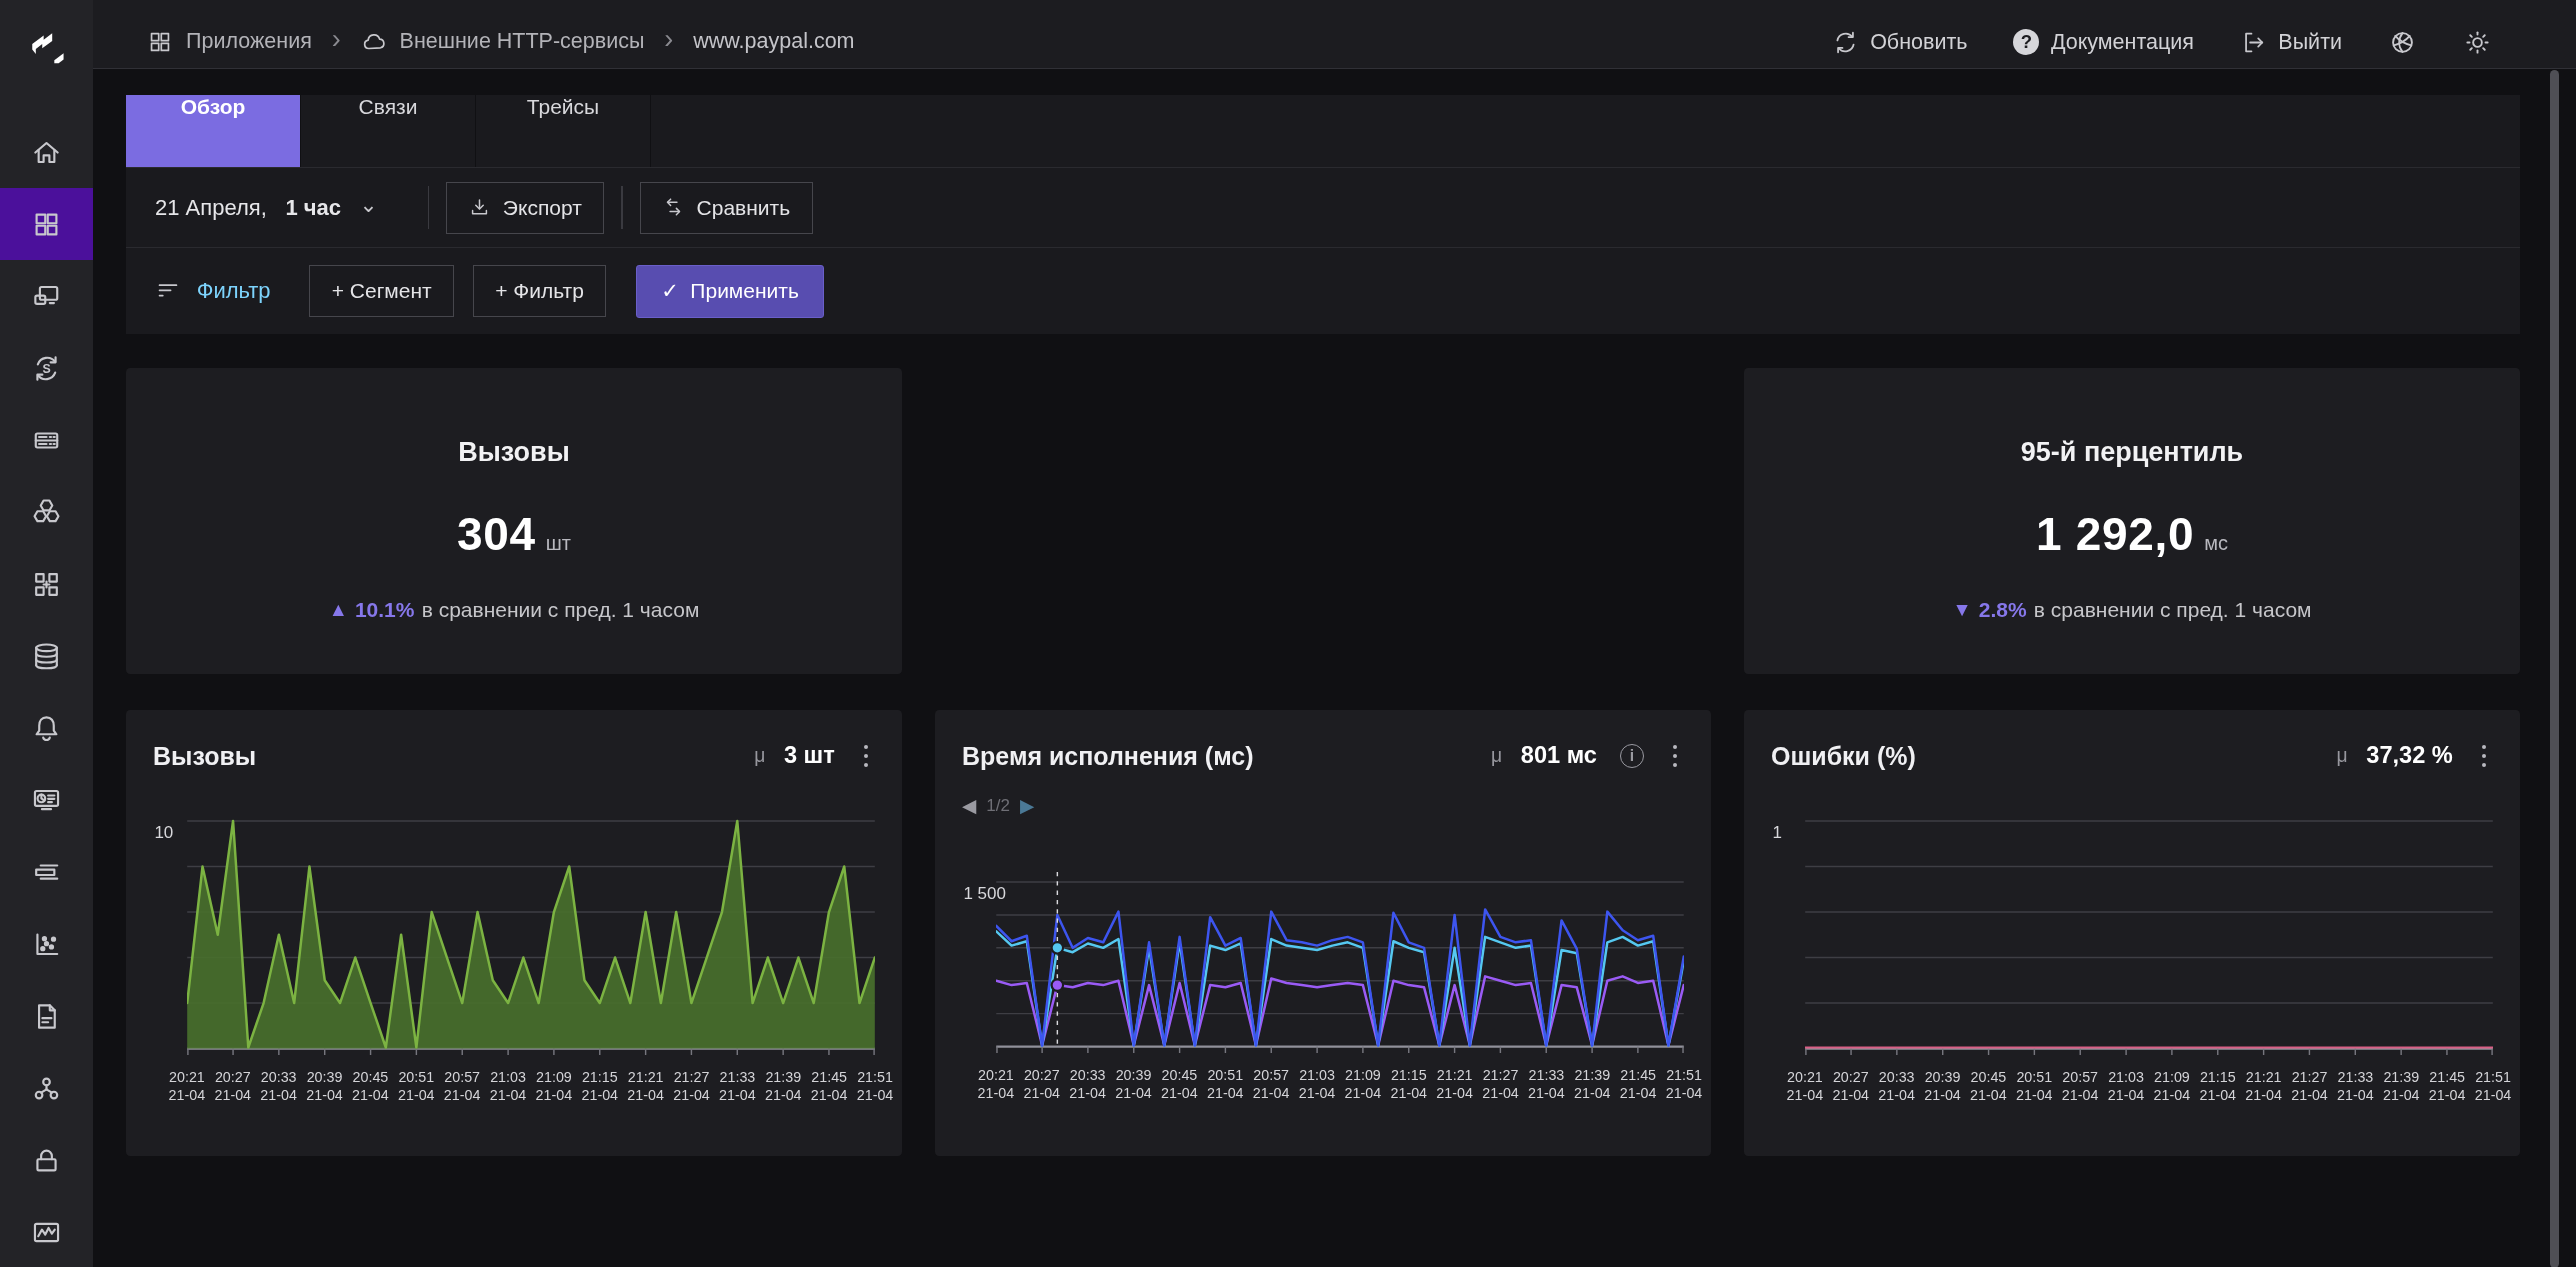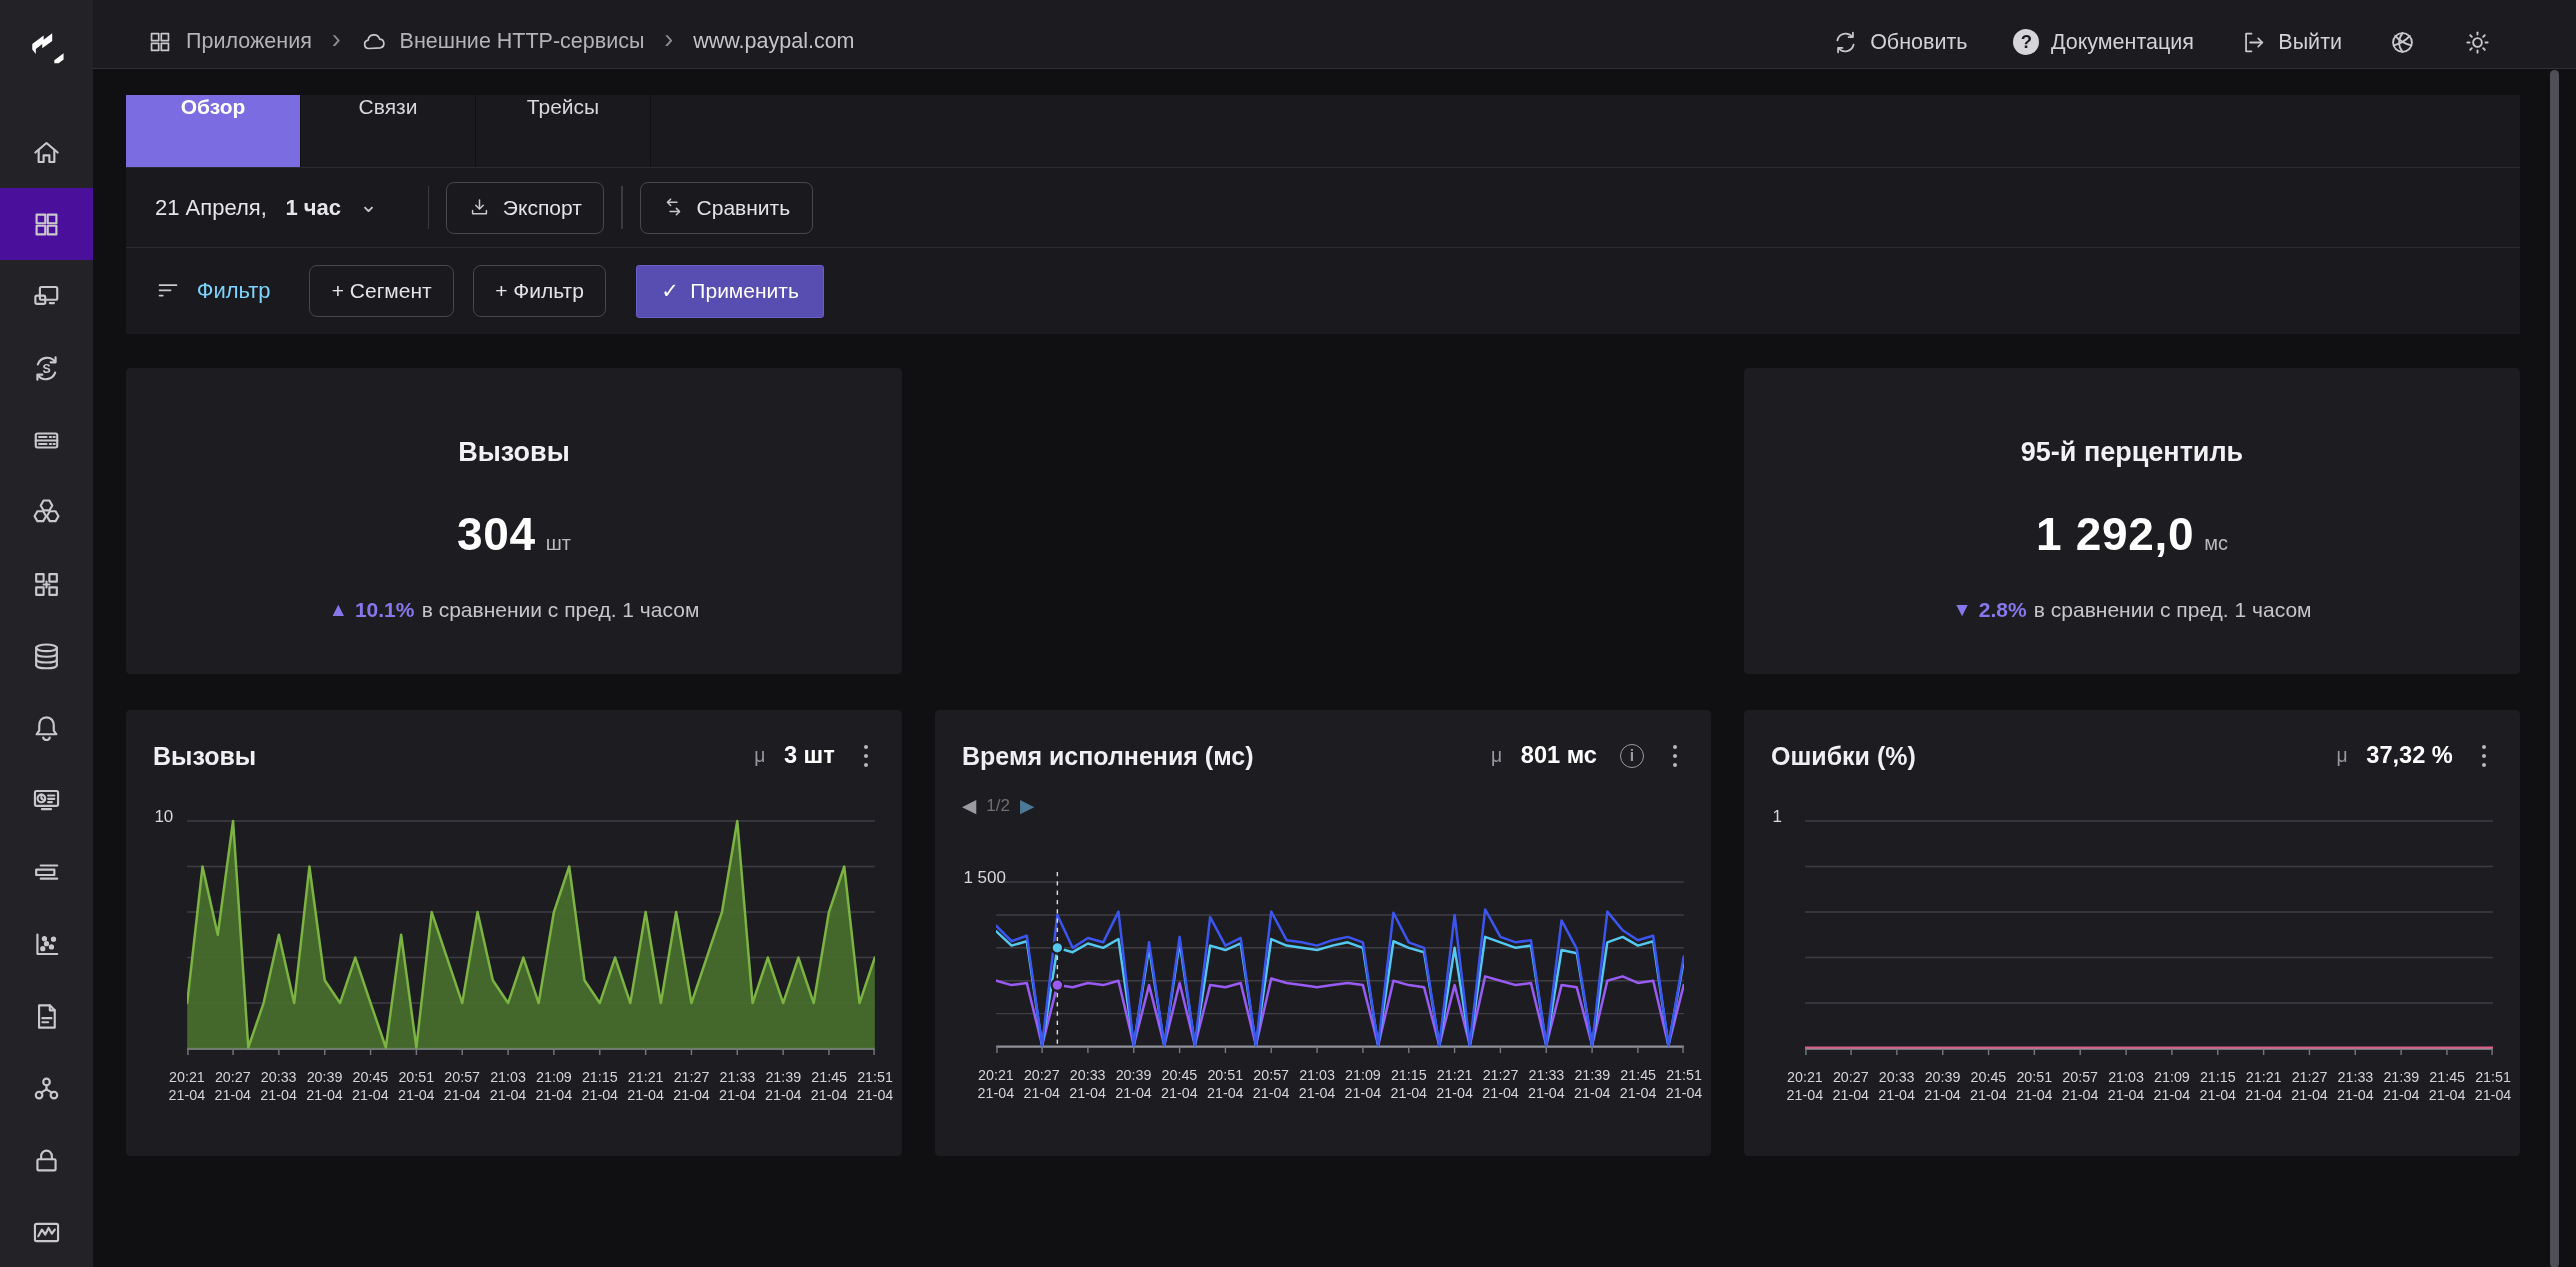--- a/index.html
+++ b/index.html
@@ -36,21 +36,21 @@
   .tab-row { display:flex; height:72px; }
   .tab { width:175px; display:flex; align-items:flex-start; justify-content:center; font-size:21px; color:#d8d8dc; border-right:1.4px solid #101013; cursor:pointer; }
   .tab.active { background:#7b6ce1; color:#ffffff; font-weight:600; }
   .tab-row .tab-fill { flex:1; }
 
   .date-row { height:80px; display:flex; align-items:center; padding:0 29px; border-top:0.7px solid #2a2a2f; }
   .date-picker { display:flex; align-items:center; gap:18.6px; font-size:22px; color:#e6e6e9; cursor:pointer; padding-right:33px; }
   .date-picker .bold { font-weight:700; }
   .chev-down { font-size:21.5px; color:#c9c9ce; transform:translateY(-2.9px); }
   .vdiv { width:1.4px; height:43px; background:#3a3a40; margin:0 17px; }
-  .ctl-btn { height:52px; display:flex; align-items:center; gap:11.4px; padding:0 21.5px; border:0.7px solid #46464c; border-radius:8px; color:#e4e4e7; font-size:21px; cursor:pointer; background:transparent; }
+  .ctl-btn { height:52px; display:flex; align-items:center; gap:11.4px; padding:0 21.5px; border:0.7px solid #46464c; border-radius:0; color:#e4e4e7; font-size:21px; cursor:pointer; background:transparent; }
   .ctl-btn svg { width:23px; height:23px; }
 
   .filter-row { height:87px; display:flex; align-items:center; padding:0 29px; gap:18.6px; border-top:0.7px solid #2a2a2f; }
   .filter-label { display:flex; align-items:center; gap:15.7px; font-size:22px; color:#7dd3fc; margin-right:20px; }
   .filter-label svg { width:26px; height:26px; }
   .apply-btn { height:53px; display:flex; align-items:center; gap:11.4px; padding:0 24px; background:#584db0; border:0.7px solid #6a5fc9; border-radius:2.9px; color:#ffffff; font-size:21px; cursor:pointer; margin-left:11.4px; }
 
   
   .cards-row { width:2394px; display:flex; justify-content:space-between; margin-top:34px; }
   .card { background:#1d1d21; border-radius:4.3px; }
@@ -79,21 +79,21 @@
   .legend-item { display:flex; align-items:center; gap:8.6px; cursor:pointer; }
   .legend-item i { width:13.6px; height:13.6px; border-radius:50%; display:inline-block; }
   .lg-pg { display:flex; align-items:center; gap:10px; }
   .pg-prev { color:#9a9aa1; font-size:18.6px; cursor:pointer; }
   .pg-num { color:#6f6f76; font-size:17px; }
   .pg-next { color:#4b7996; font-size:18.6px; cursor:pointer; }
 
   .plot-row { padding-left:34px; position:relative; }
   .plot-row.no-legend { margin-top:29px; }
   .plot-row.with-legend { margin-top:50px; }
-  .ylabel { position:absolute; left:1.4px; top:0px; font-size:17px; color:#d8d8dc; transform:translateY(-4.3px); }
+  .ylabel { position:absolute; left:1.4px; top:16px; font-size:17px; color:#d8d8dc; transform:translateY(-4.3px); }
   .x-labels { padding-left:34px; margin-top:5.7px; }
   .x-labels .inner { width:688px; display:flex; justify-content:space-between; }
   .xl { width:47px; margin:0 -23.6px; text-align:center; font-size:14.3px; color:#d4d4d8; line-height:1.3; display:flex; flex-direction:column; }
 
   
   .scroll-thumb { position:absolute; right:17px; top:70px; width:9.3px; height:1198px; background:#4f4f55; border-radius:5px; cursor:pointer; z-index:9; }
 </style>
 </head>
 <body>
 

